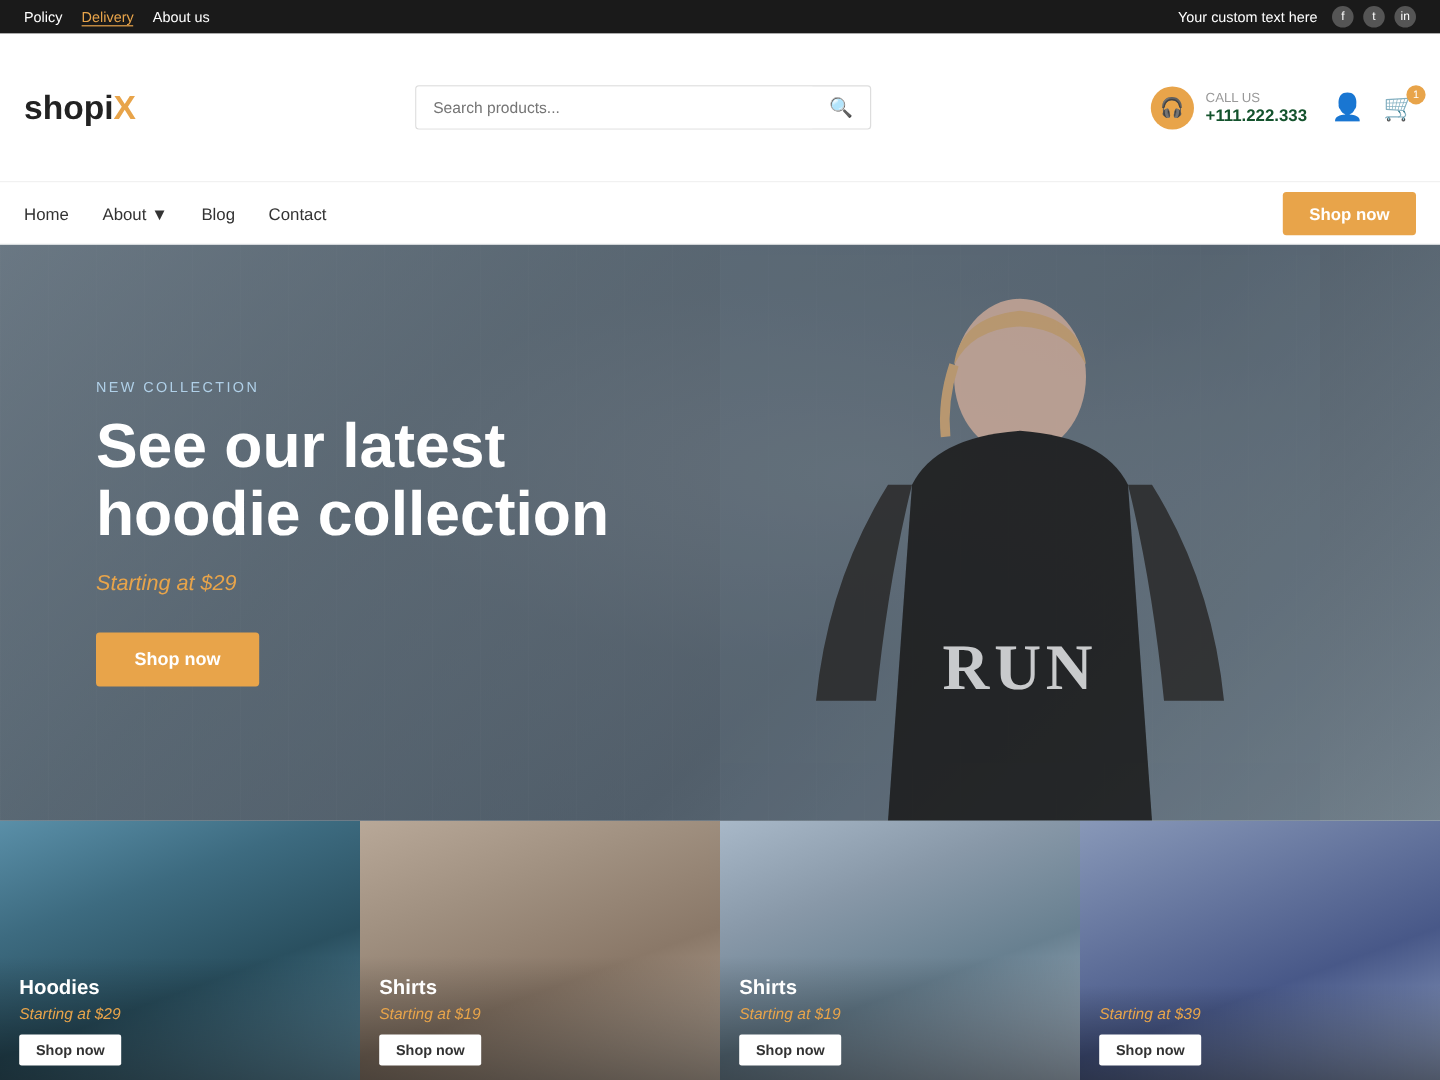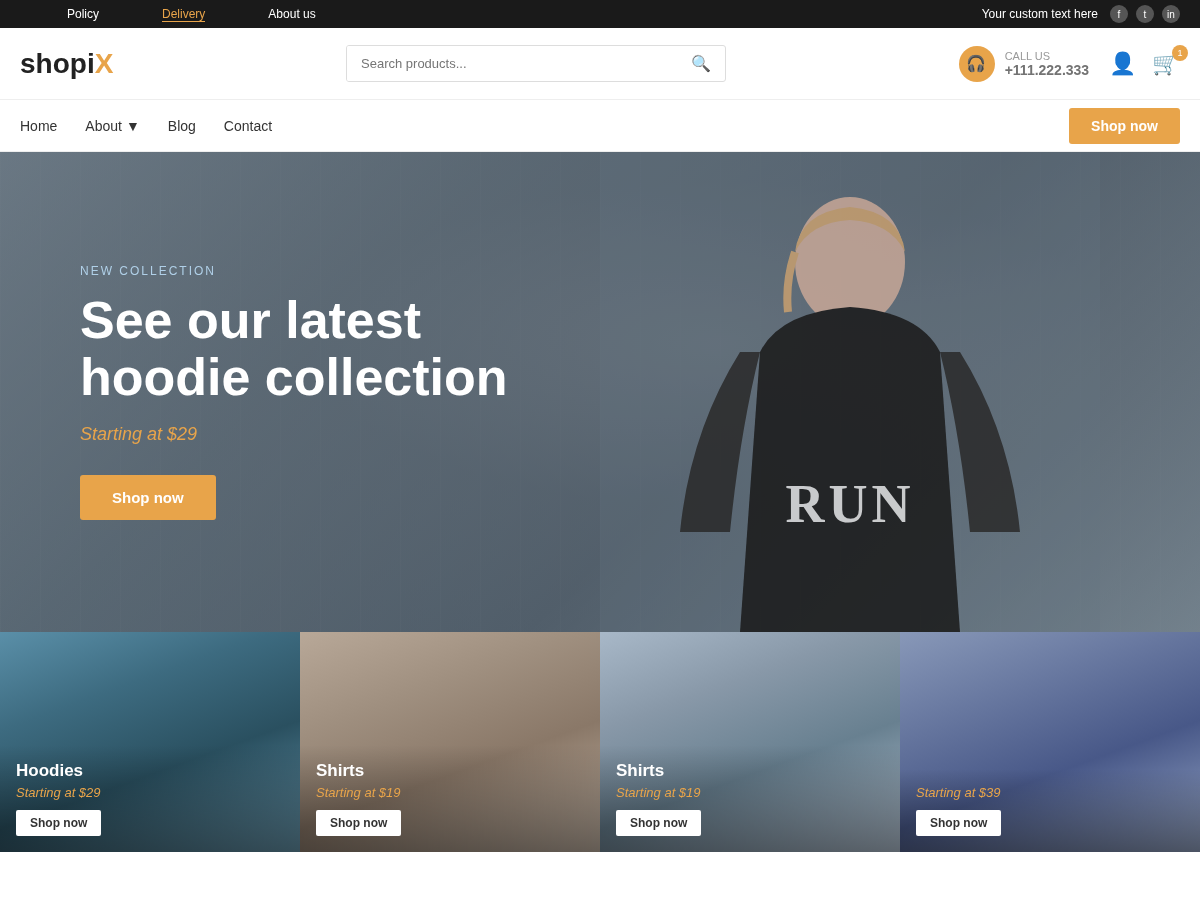--- a/index.html
+++ b/index.html
@@ -10,35 +10,35 @@
       background: #1a1a1a;
       color: #fff;
       font-size: 12px;
       padding: 4px 20px;
       display: flex;
       align-items: center;
       justify-content: space-between;
       height: 28px;
     }
     .top-bar-left { display: flex; gap: 16px; }
-    .top-bar-left a { color: #fff; text-decoration: none; font-size: 12px; margin-left: 47px; }
+    .top-bar-left a { color: #fff; text-decoration: none; font-size: 12px; }
     .top-bar-left a.active { color: #e8a44a; border-bottom: 1px solid #e8a44a; }
     .top-bar-right { display: flex; align-items: center; gap: 12px; font-size: 12px; }
     .top-bar-right .social-icons { display: flex; gap: 8px; }
     .social-icon { width: 18px; height: 18px; border-radius: 50%; background: #555; display: inline-flex; align-items: center; justify-content: center; font-size: 10px; color: #fff; }
 
     
     .header {
       background: #fff;
       padding: 14px 20px;
       display: flex;
       align-items: center;
       justify-content: space-between;
       border-bottom: 1px solid #eee;
-      height: 72px;
+      height: 124px;
     }
     .logo { display: flex; align-items: center; font-size: 28px; font-weight: 700; color: #222; text-decoration: none; }
     .logo span.x { color: #e8a44a; }
     .search-bar {
       flex: 1;
       max-width: 380px;
       margin: 0 40px;
       display: flex;
       border: 1px solid #ddd;
       border-radius: 3px;
@@ -57,21 +57,21 @@
       border: none;
       padding: 0 14px;
       cursor: pointer;
       color: #555;
       font-size: 16px;
     }
     .header-right { display: flex; align-items: center; gap: 20px; }
     .call-us { display: flex; align-items: center; gap: 10px; }
     .headphone-icon { width: 36px; height: 36px; background: #e8a44a; border-radius: 50%; display: flex; align-items: center; justify-content: center; color: #fff; font-size: 16px; }
     .call-text { font-size: 11px; color: #999; }
-    .call-number { font-size: 14px; font-weight: 700; color: #737373; }
+    .call-number { font-size: 14px; font-weight: 700; color: #14532d; }
     .header-icons { display: flex; align-items: center; gap: 16px; }
     .header-icon { font-size: 22px; color: #333; cursor: pointer; position: relative; }
     .cart-badge {
       position: absolute;
       top: -6px;
       right: -8px;
       background: #e8a44a;
       color: #fff;
       border-radius: 50%;
       width: 16px;

